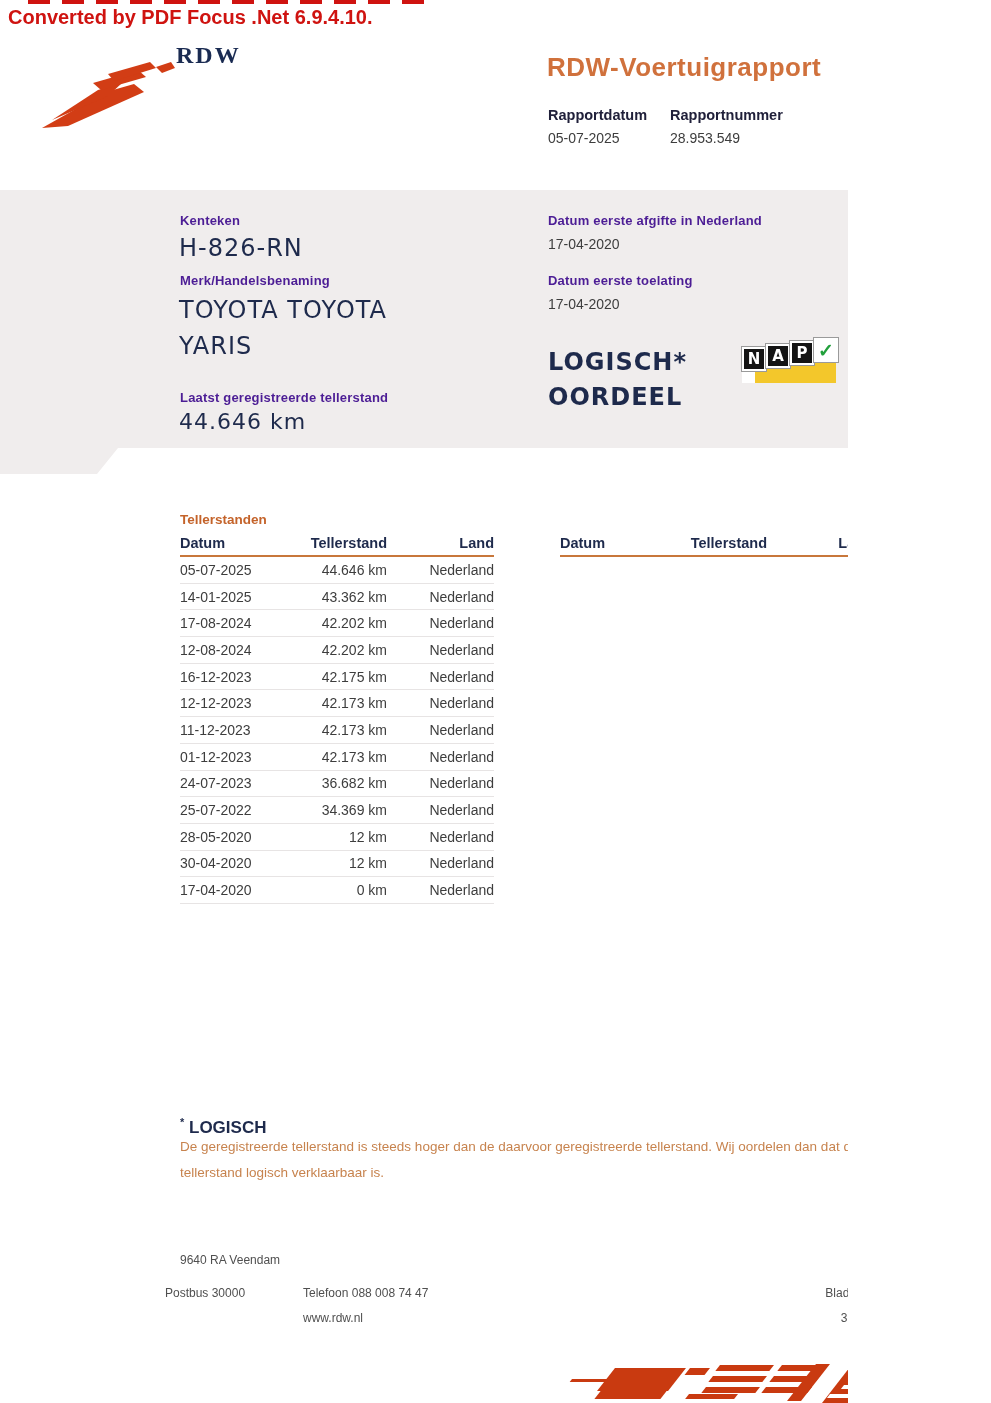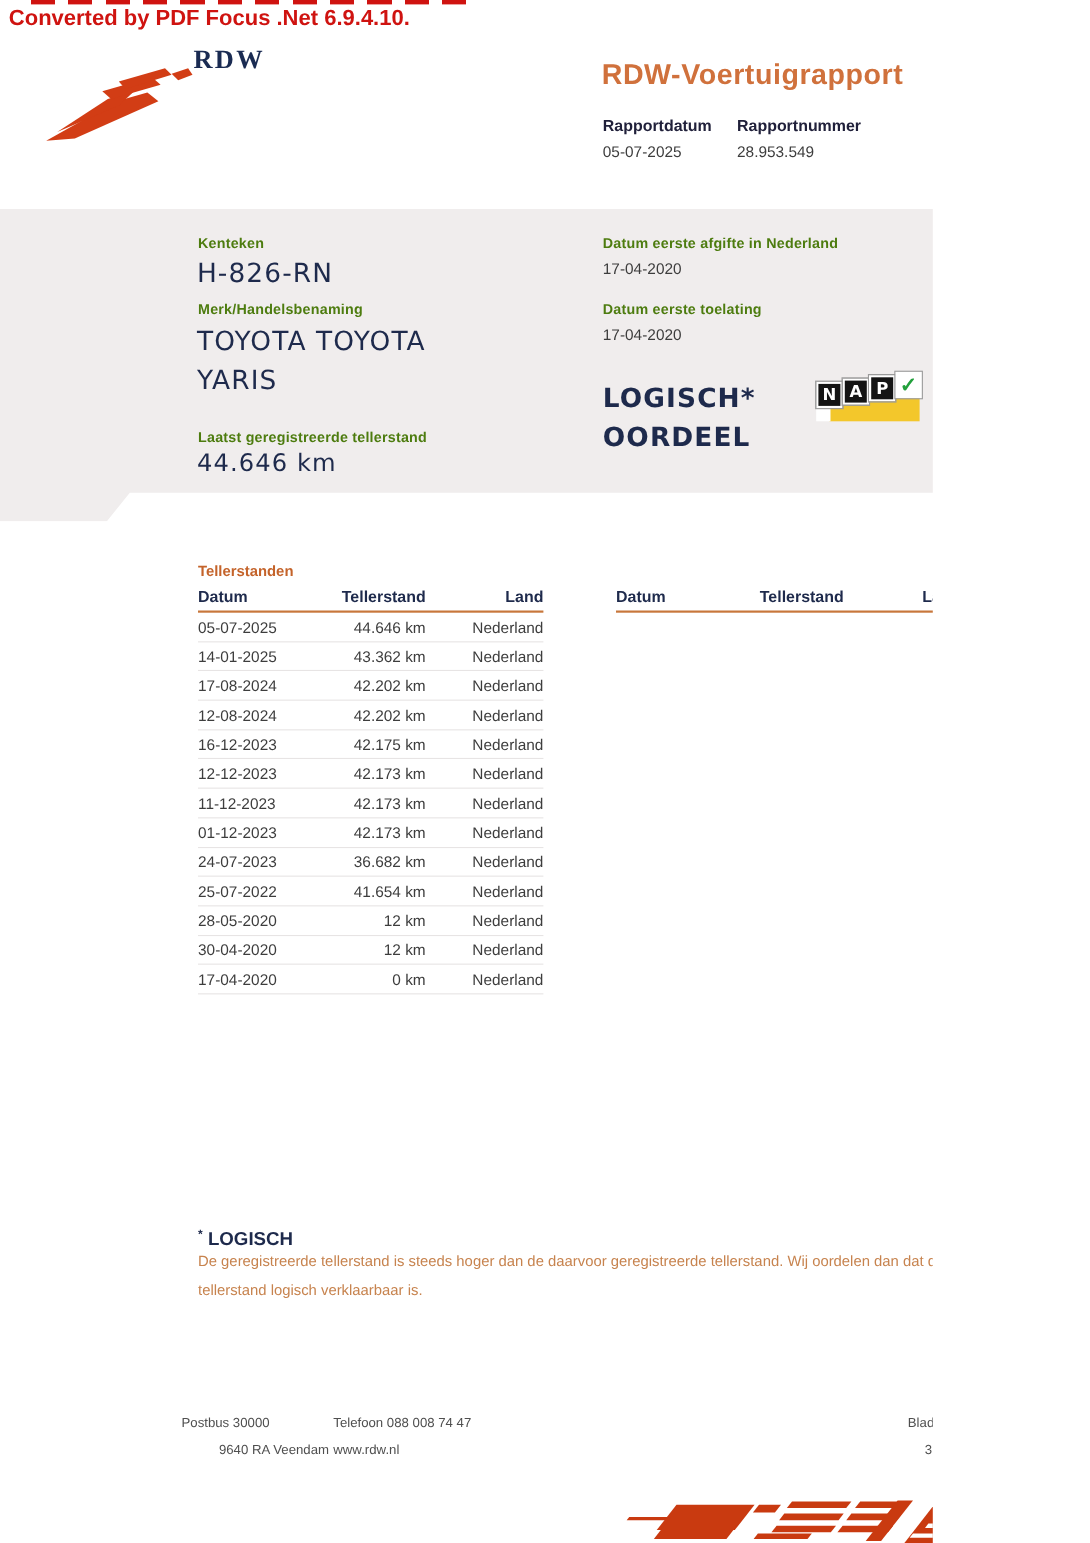--- a/index.html
+++ b/index.html
@@ -20,21 +20,21 @@
     font-size:24px;color:#1a2b52;letter-spacing:2px;}
   .doc-title{left:547px;top:52px;font-size:26px;font-weight:bold;color:#d0713c;letter-spacing:0.5px;}
   .meta-label{font-size:14.5px;font-weight:bold;color:#20203a;}
   .meta-value{font-size:14px;color:#3d3d3d;}
   .rd-label{left:548px;top:107px;} .rn-label{left:670px;top:107px;}
   .rd-value{left:548px;top:130px;} .rn-value{left:670px;top:130px;}
 
   
   .panel{left:0;top:190px;width:881px;height:284px;background:#f0eded;
     clip-path:polygon(0 0,881px 0,881px 258px,118px 258px,97px 284px,0 284px);}
-  .f-label{font-size:13px;font-weight:bold;color:#4d7c0f;letter-spacing:0.2px;}
+  .f-label{font-size:13px;font-weight:bold;color:#4c1d95;letter-spacing:0.2px;}
   .f-big{font-family:"DejaVu Sans","Liberation Sans",sans-serif;font-size:24px;color:#1e2a4c;
     letter-spacing:1px;}
   .f-val{font-size:14px;color:#3d3d3d;}
   .lbl-kenteken{left:180px;top:213px;} .val-kenteken{left:179px;top:234px;}
   .lbl-merk{left:180px;top:273px;} .val-merk1{left:179px;top:296px;} .val-merk2{left:179px;top:332px;}
   .lbl-teller{left:180px;top:390px;} .val-teller{left:179px;top:409px;font-size:22px;}
   .lbl-afgifte{left:548px;top:213px;} .val-afgifte{left:548px;top:236px;}
   .lbl-toelating{left:548px;top:273px;} .val-toelating{left:548px;top:296px;}
   .val-oordeel1{left:548px;top:348px;font-weight:bold;} .val-oordeel2{left:548px;top:383px;font-weight:bold;}
 
@@ -62,21 +62,21 @@
   .tcell{font-size:14px;color:#3d3d3d;}
   .c0{width:110px;text-align:left;} .c1{width:97px;text-align:right;} .c2{flex:1;text-align:right;}
 
   
   .footnote-title{left:180px;top:1116px;font-size:17px;font-weight:bold;color:#1e2a4c;}
   .footnote-title sup{font-size:11px;}
   .footnote-text{left:180px;top:1134px;width:712px;font-size:13.5px;line-height:26px;color:#c7834e;}
 
   
   .foot{font-size:12px;color:#4f4f4f;}
-  .foot-a1{left:165px;top:1286px;text-align:center;} .foot-a2{left:180px;top:1311px;margin-left:19px;}
+  .foot-a1{left:165px;top:1286px;text-align:center;} .foot-a2{left:180px;top:1253px;}
   .foot-p{left:303px;top:1286px;} .foot-w{left:303px;top:1311px;}
   .foot-page{left:700px;top:1286px;width:192px;text-align:right;}
   .foot-code{left:700px;top:1311px;width:192px;text-align:right;}
 
   .bottom-graphic{left:558px;top:1352px;}
 </style>
 </head>
 <body>
 
 <div class="page">
@@ -184,21 +184,21 @@
           <div class="tcell c1">42.173 km</div>
           <div class="tcell c2">Nederland</div>
         </div>
         <div class="trow">
           <div class="tcell c0">24-07-2023</div>
           <div class="tcell c1">36.682 km</div>
           <div class="tcell c2">Nederland</div>
         </div>
         <div class="trow">
           <div class="tcell c0">25-07-2022</div>
-          <div class="tcell c1">41.654 km</div>
+          <div class="tcell c1">34.369 km</div>
           <div class="tcell c2">Nederland</div>
         </div>
         <div class="trow">
           <div class="tcell c0">28-05-2020</div>
           <div class="tcell c1">12 km</div>
           <div class="tcell c2">Nederland</div>
         </div>
         <div class="trow">
           <div class="tcell c0">30-04-2020</div>
           <div class="tcell c1">12 km</div>

